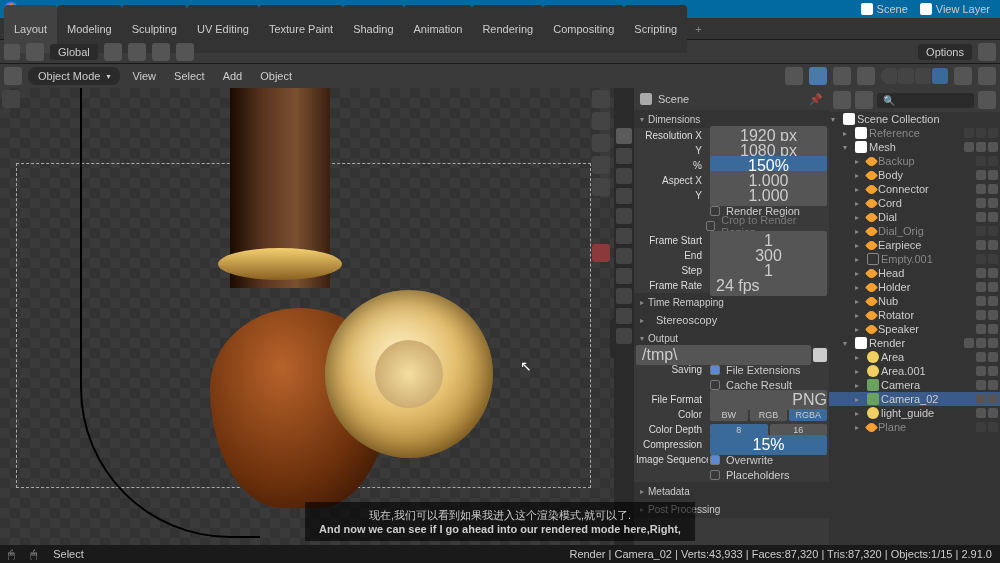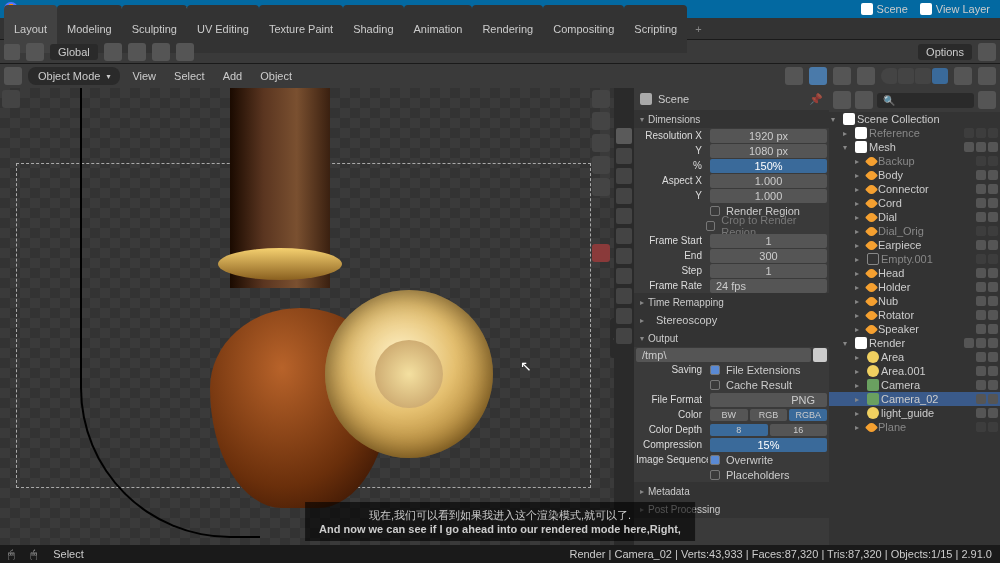--- a/index.html
+++ b/index.html
@@ -61,21 +61,21 @@
 
 .right { width: 386px; display: flex; background: #333; }
 .props-col { width: 20px; background: #2a2a2a; display: flex; flex-direction: column; align-items: center; padding-top: 40px; gap: 4px; }
 .props-col .p { width: 16px; height: 16px; background: #444; border-radius: 2px; }
 .props-col .p.active { background: #5a5a5a; }
 .props-panel { width: 195px; background: #3a3a3a; overflow: hidden; }
 .outliner-panel { width: 171px; background: #333; overflow: hidden; }
 
 .panel-row { display: flex; align-items: center; height: 15px; padding: 0 2px; gap: 2px; font-size: 10px; }
 .panel-row .lbl { width: 72px; text-align: right; padding-right: 6px; color: #ddd; font-size: 10px; overflow: hidden; white-space: nowrap; }
-.panel-row .val { flex: 1; background: #555; text-align: center; border-radius: 2px; font-size: 11px; padding: 1px 12px; }
+.panel-row .val { flex: 1; background: #555; text-align: center; border-radius: 2px; font-size: 16px; padding: 1px 0; }
 .panel-row .val.blue { background: #3a6a9a; color: #fff; }
 .panel-row .chk { width: 10px; height: 10px; border: 1px solid #777; border-radius: 2px; }
 .panel-row .chk.on { background: #5a8ad4; }
 .panel-row .btn { flex: 1; background: #555; text-align: center; border-radius: 2px; font-size: 9px; padding: 1px 0; }
 .panel-row .btn.active { background: #3a6a9a; }
 .section-title { display: flex; align-items: center; height: 18px; background: #333; padding: 0 6px; gap: 4px; font-size: 10px; }
 .section-title::before { content: "▾"; font-size: 8px; color: #888; }
 .section-title.collapsed::before { content: "▸"; }
 
 

